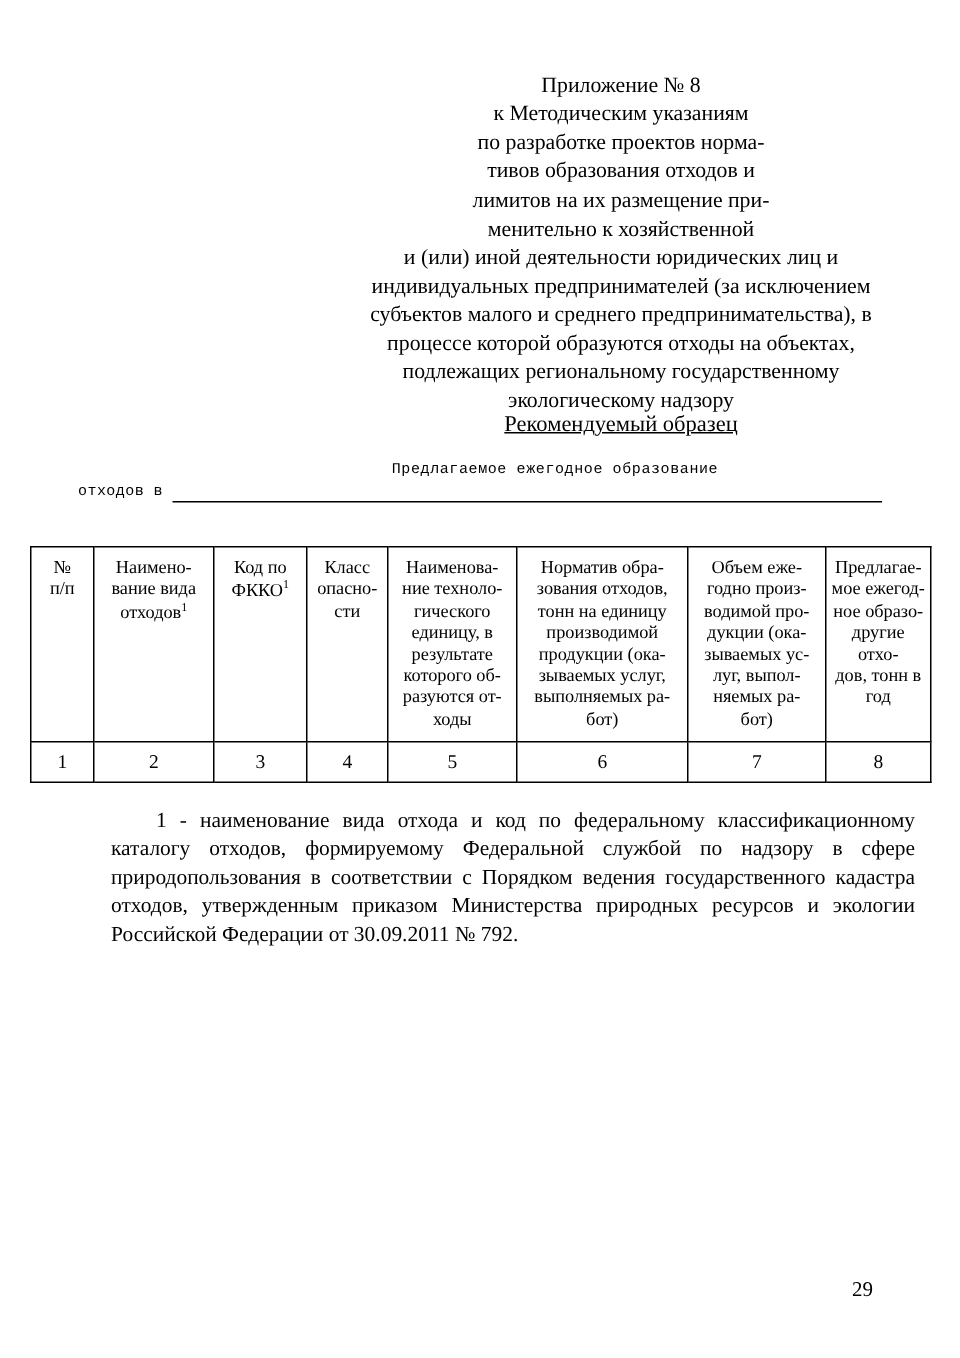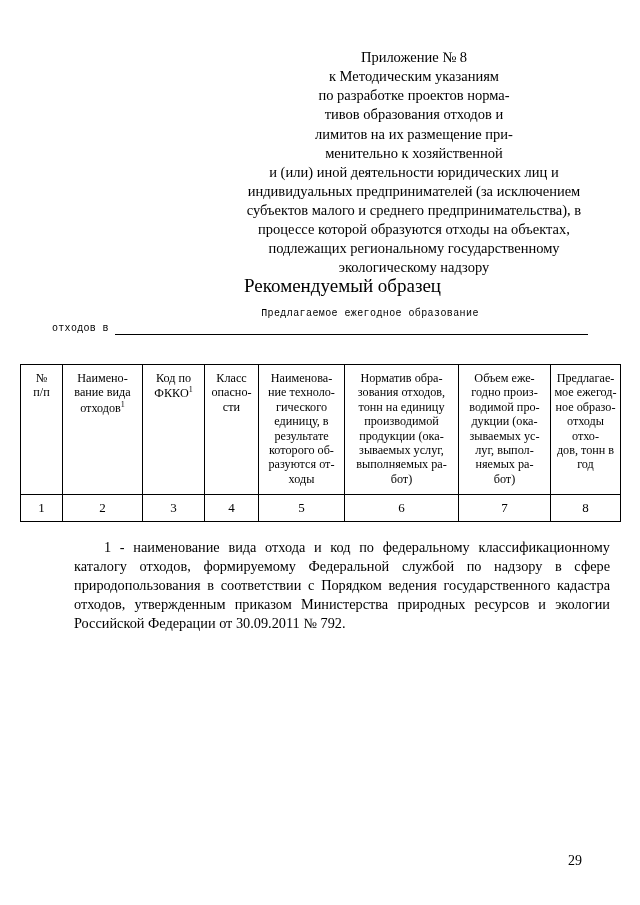--- a/index.html
+++ b/index.html
@@ -34,22 +34,23 @@
   }
   .header-block div {
     white-space: nowrap;
   }
 
   .sample-label {
     position: absolute;
     top: 275px;
     right: 56px;
     width: 340px;
-    text-align: left;
-    font-size: 19px;
+    text-align: center;
+    font-size: 15px;
+    text-decoration: underline;
   }
 
   
   .caption-area {
     position: absolute;
     top: 308px;
     left: 52px;
     right: 52px;
     font-family: "Liberation Mono", monospace;
     font-size: 10px;
@@ -224,21 +225,21 @@
             <span>дукции (ока-</span><br>
             <span>зываемых ус-</span><br>
             <span>луг, выпол-</span><br>
             <span>няемых ра-</span><br>
             <span>бот)</span>
           </td>
           <td>
             <span>Предлагае-</span><br>
             <span>мое ежегод-</span><br>
             <span>ное образо-</span><br>
-            <span>отходы отхо-</span><br>
+            <span>другие отхо-</span><br>
             <span>дов, тонн в</span><br>
             <span>год</span>
           </td>
         </tr>
         <tr class="num-row">
           <td>1</td>
           <td>2</td>
           <td>3</td>
           <td>4</td>
           <td>5</td>

